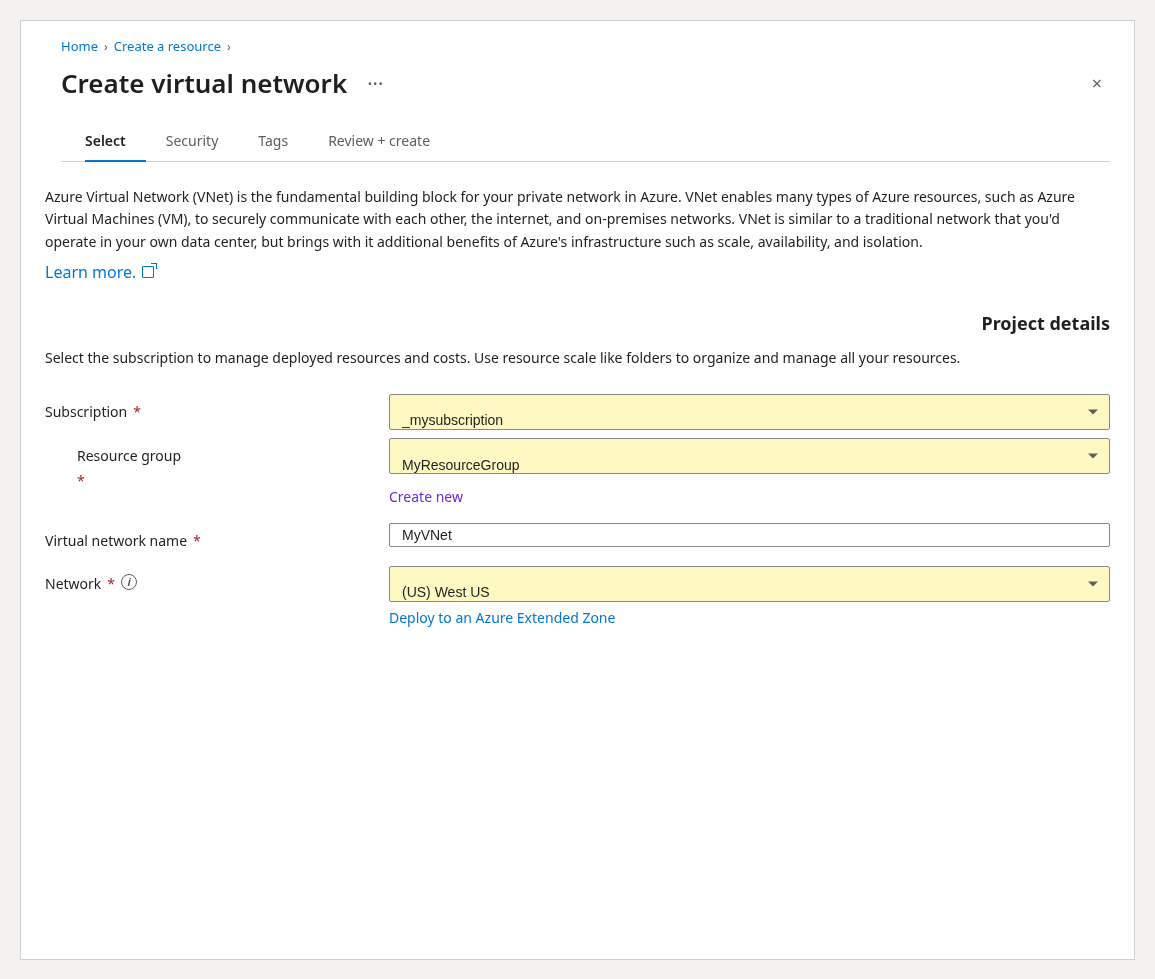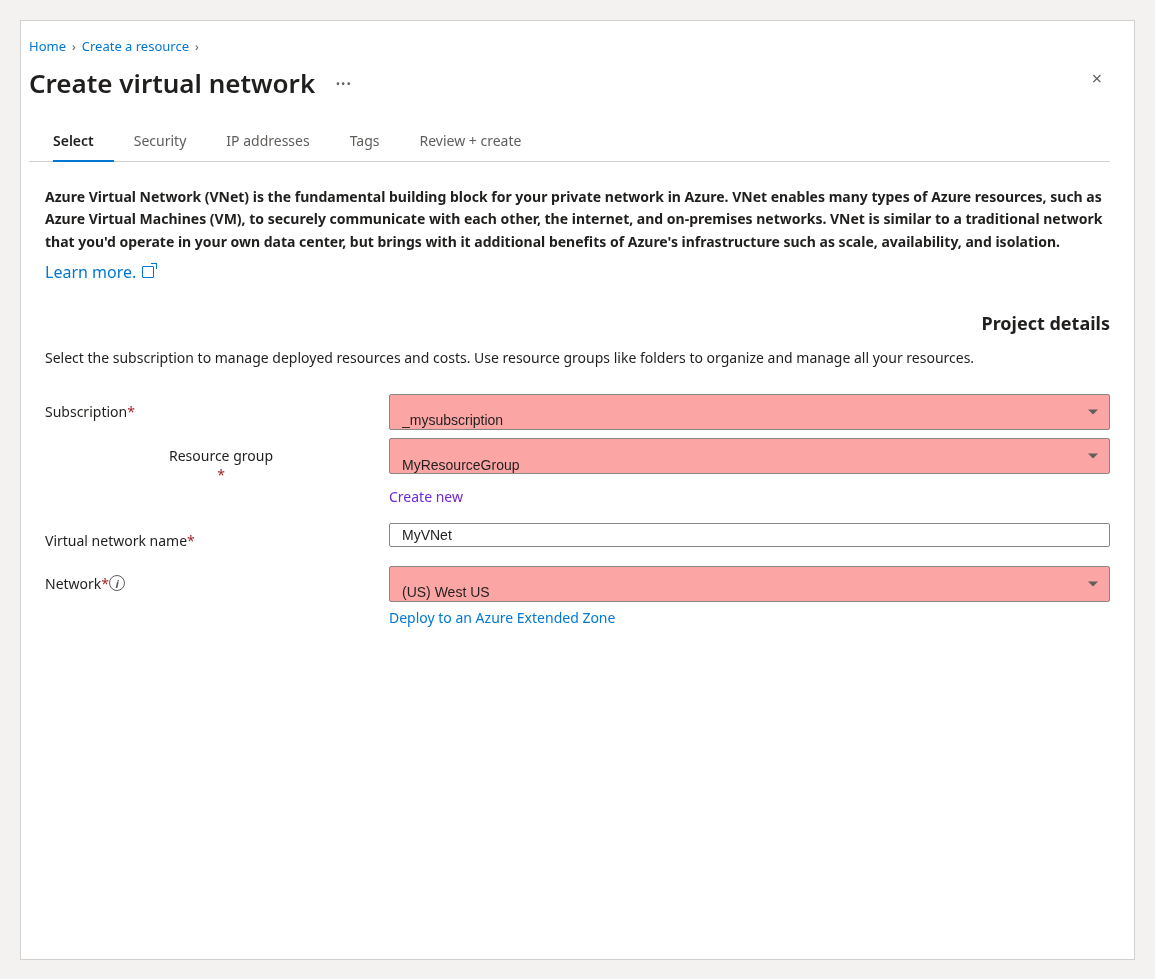--- a/index.html
+++ b/index.html
@@ -14,21 +14,21 @@
     }
     .panel {
       background: #ffffff;
       border: 1px solid #d2d0ce;
       width: 1115px;
       min-height: 940px;
       padding: 0;
       position: relative;
     }
     .panel-header {
-      padding: 16px 24px 0 8px;
+      padding: 16px 24px 0 40px;
       border-bottom: none;
     }
     .breadcrumb {
       display: flex;
       align-items: center;
       gap: 6px;
       font-size: 13px;
       color: #0078d4;
       margin-bottom: 10px;
     }
@@ -36,20 +36,21 @@
       color: #605e5c;
       font-size: 12px;
     }
     .breadcrumb a {
       color: #0078d4;
       text-decoration: none;
       cursor: pointer;
     }
     .title-row {
       display: flex;
+      align-items: center;
       justify-content: space-between;
       margin-bottom: 0;
     }
     .title-left {
       display: flex;
       align-items: center;
       gap: 12px;
     }
     .page-title {
       font-size: 26px;
@@ -95,21 +96,20 @@
     }
     .content {
       padding: 24px 24px;
     }
     .description-text {
       font-size: 14px;
       color: #201f1e;
       line-height: 1.6;
       max-width: 1060px;
       margin-bottom: 8px;
-      font-weight: bold;
     }
     .learn-more {
       color: #0078d4;
       text-decoration: none;
       font-size: 16px;
       display: inline-flex;
       align-items: center;
       gap: 4px;
       cursor: pointer;
     }
@@ -149,24 +149,25 @@
     .form-row {
       display: flex;
       align-items: flex-start;
       margin-bottom: 16px;
       gap: 24px;
     }
     .form-label-col {
       width: 320px;
       min-width: 320px;
       display: flex;
-      align-items: center;
+      align-items: flex-start;
       padding-top: 8px;
       font-size: 14px;
       color: #201f1e;
+      gap: 6px;
     }
     .form-label-col.indented {
       padding-left: 32px;
       flex-direction: column;
     }
     .required-star {
       color: #a4262c;
       font-size: 14px;
     }
     .info-icon {
@@ -185,21 +186,21 @@
       line-height: 1;
     }
     .form-control-col {
       flex: 1;
     }
     .select-box {
       width: 100%;
       height: 36px;
       border: 1px solid #8a8886;
       border-radius: 2px;
-      background: #fca5a5;
+      background: #fef9c3;
       padding: 17px 32px 0 12px;
       font-size: 14px;
       color: #201f1e;
       appearance: none;
       cursor: pointer;
       position: relative;
     }
     .select-wrapper {
       position: relative;
       width: 100%;
@@ -259,36 +260,35 @@
       <div class="title-left">
         <h1 class="page-title">Create virtual network</h1>
         <span class="more-options">···</span>
       </div>
       <span class="close-btn">×</span>
     </div>
 
     <div class="tabs">
       <div class="tab active">Select</div>
       <div class="tab">Security</div>
-      <div class="tab">IP addresses</div>
       <div class="tab">Tags</div>
       <div class="tab">Review + create</div>
     </div>
   </div>
 
   <div class="content">
     <p class="description-text">Azure Virtual Network (VNet) is the fundamental building block for your private network in Azure. VNet enables many types of Azure resources, such as Azure Virtual Machines (VM), to securely communicate with each other, the internet, and on-premises networks. VNet is similar to a traditional network that you'd operate in your own data center, but brings with it additional benefits of Azure's infrastructure such as scale, availability, and isolation.</p>
     <a class="learn-more">
       <span>Learn more.</span>
       <span class="external-icon"></span>
     </a>
 
     
     <div class="section-title">Project details</div>
-    <p class="section-desc">Select the subscription to manage deployed resources and costs. Use resource groups like folders to organize and manage all your resources.</p>
+    <p class="section-desc">Select the subscription to manage deployed resources and costs. Use resource scale like folders to organize and manage all your resources.</p>
 
     
     <div class="form-row">
       <div class="form-label-col">
         <span>Subscription</span>
         <span class="required-star">*</span>
       </div>
       <div class="form-control-col">
         <div class="select-wrapper">
           <select class="select-box">

